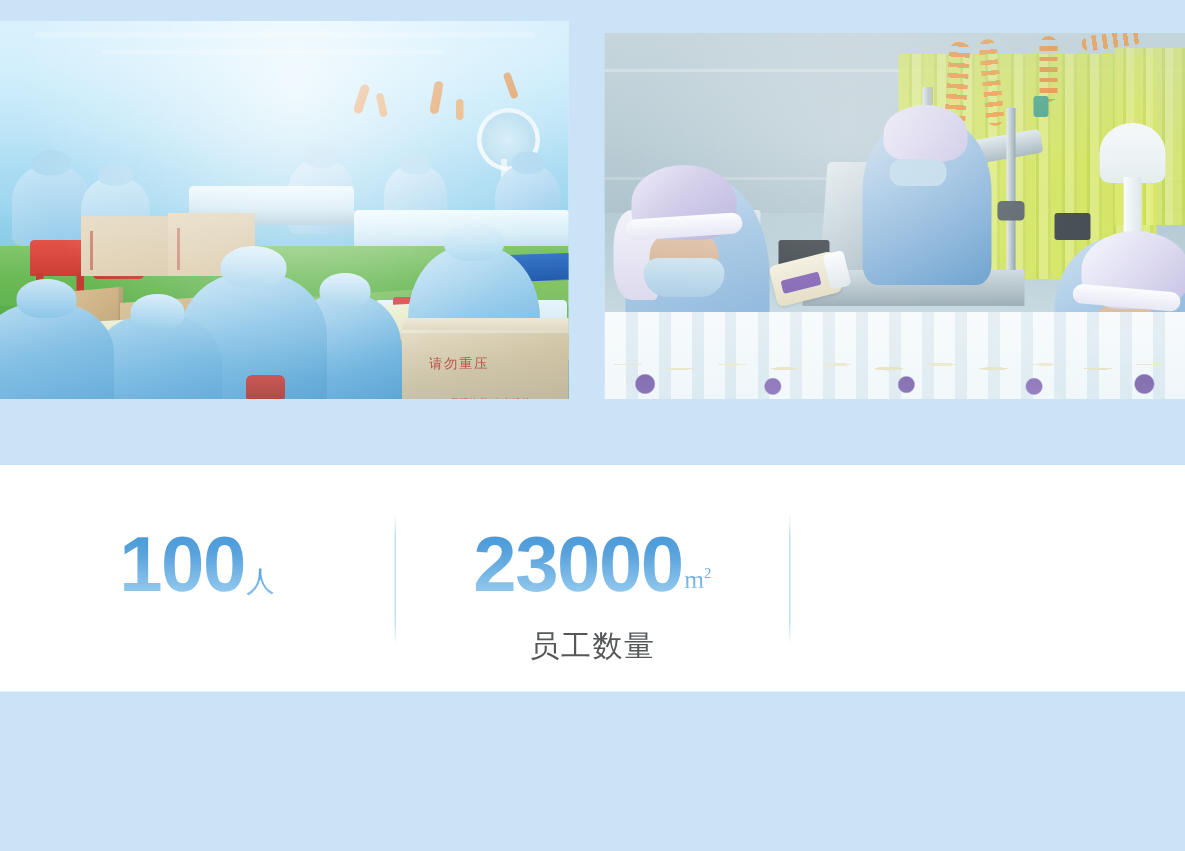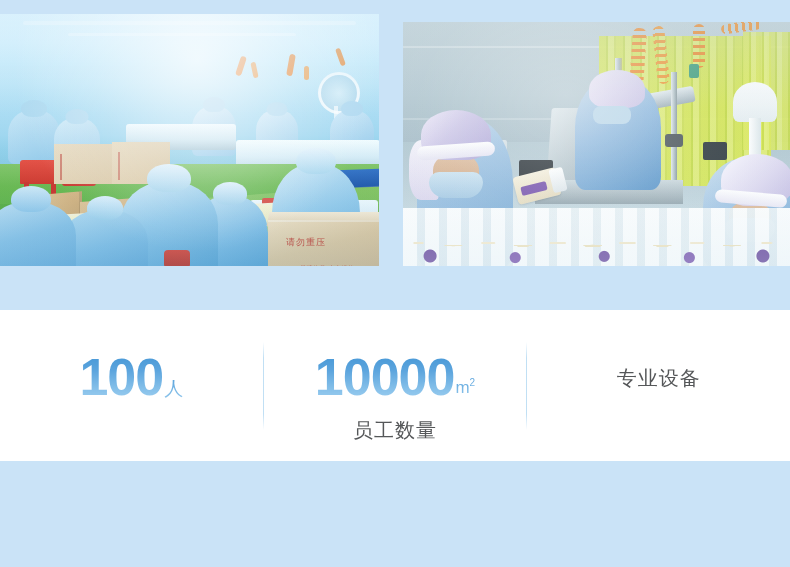--- a/index.html
+++ b/index.html
@@ -590,20 +590,21 @@
     background-clip: text;
     -webkit-text-fill-color: transparent;
     color: #79b7e6;
     vertical-align: baseline;
     margin-left: 1px;
   }
   .stat-unit.sq {
     font-size: 17px;
     position: relative;
     top: -2px;
+    font-family: Liberation Serif, serif;
   }
   .stat-unit.sq sup {
     font-size: 10px;
     top: -0.55em;
   }
   .stat-label {
     margin-top: 14px;
     font-family: "Liberation Sans", "DejaVu Sans", sans-serif;
     font-size: 20px;
     color: #555759;
@@ -794,29 +795,28 @@
       <div class="stat">
         <span class="stat-value">
           <span class="stat-number">100</span><span class="stat-unit">人</span>
         </span>
       </div>
 
       <div class="divider"></div>
 
       <div class="stat">
         <span class="stat-value">
-          <span class="stat-number">10000</span><span class="stat-unit sq"><span>m</span><sup>2</sup></span>
+          <span class="stat-number">23000</span><span class="stat-unit sq"><span>m</span><sup>2</sup></span>
         </span>
         <div class="stat-label">员工数量</div>
       </div>
 
       <div class="divider"></div>
 
       <div class="stat">
-        <div class="stat-label">专业设备</div>
       </div>
 
     </div>
   </div>
 
   <div class="bottom-band"></div>
 
 </div>
 
 </body></html>

